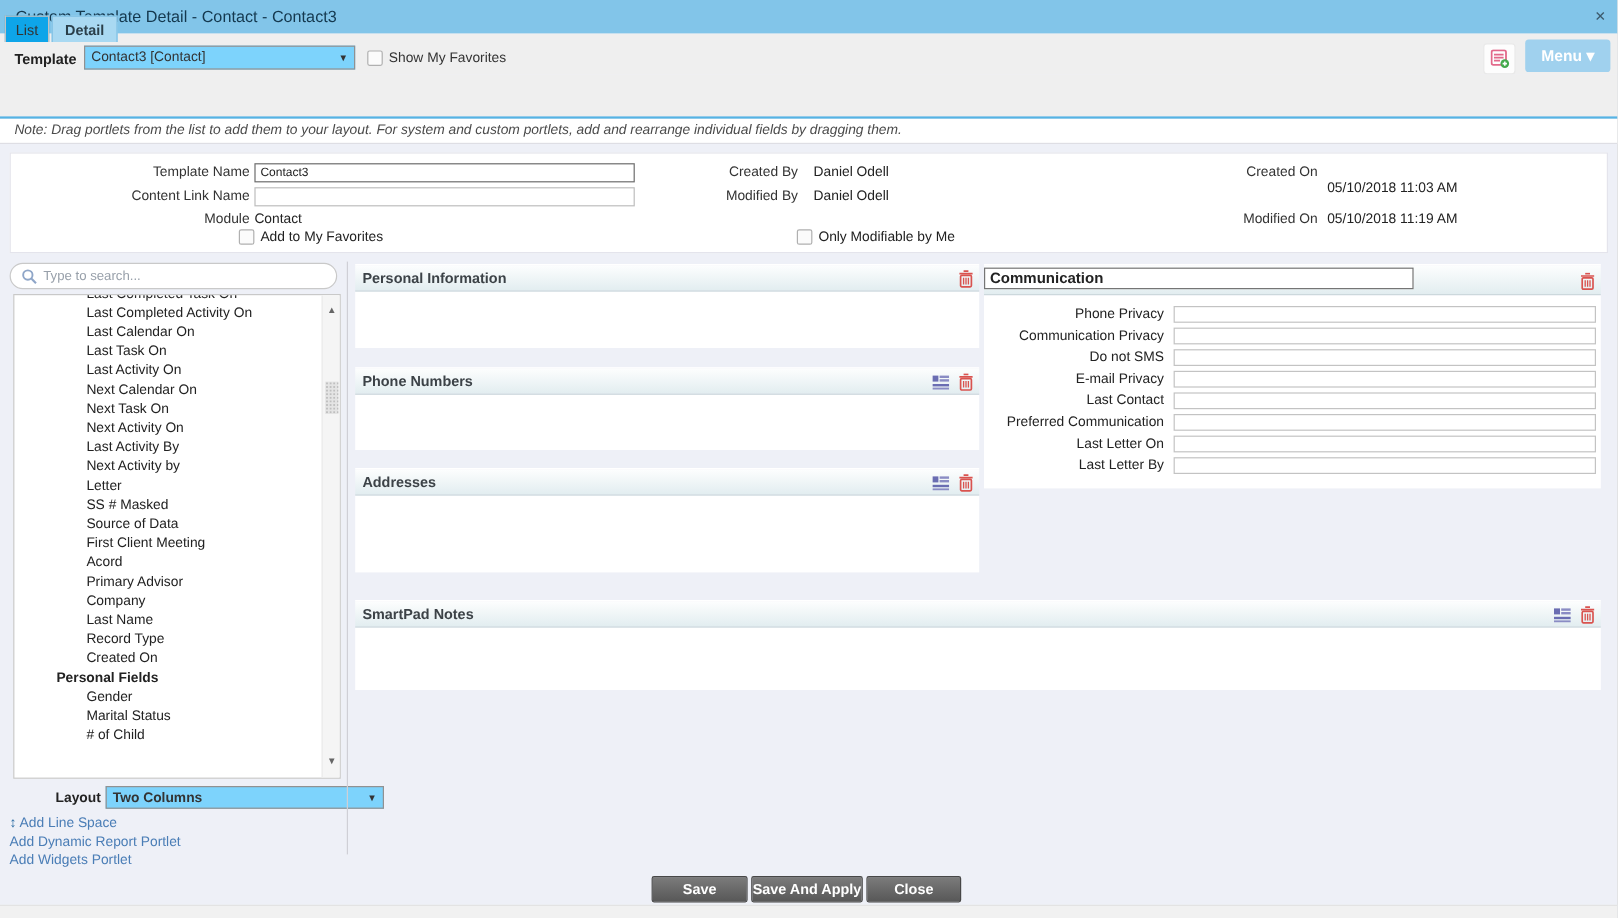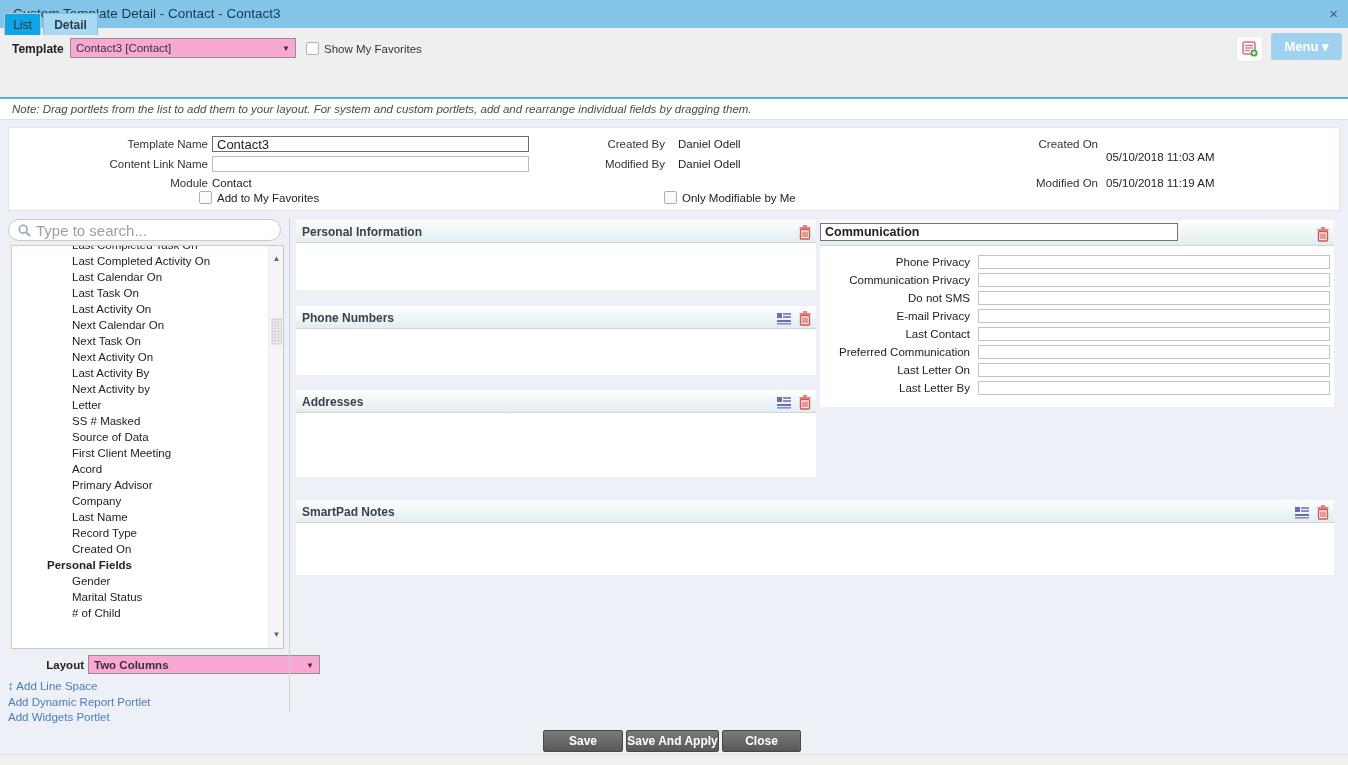--- a/index.html
+++ b/index.html
@@ -8,47 +8,47 @@
     position:relative; width:1348px; height:765px; overflow:hidden;
     background:#eef0f7; font-family:"Liberation Sans", sans-serif; font-size:11.5px; color:#333;
   }
   
   .titlebar { position:absolute; left:0; top:0; width:1348px; height:28px; background:#82c5e9; }
   .titlebar .title { position:absolute; left:13px; top:0; line-height:28px; font-size:13.5px; color:#14384e; }
   .titlebar .close { position:absolute; right:10px; top:0; line-height:28px; font-size:15px; color:#3c5a6c; cursor:pointer; }
   
   .toolbar { position:absolute; left:0; top:28px; width:1348px; height:34px; background:#efefef; }
   .tb-label { position:absolute; left:12px; top:42px; font-weight:bold; font-size:12px; color:#222; }
-  .fake-select { position:absolute; background:#f9a8d4; border:1px solid #919191; cursor:pointer;padding-left:24px; }
+  .fake-select { position:absolute; background:#7dd3fc; border:1px solid #919191; cursor:pointer;padding-left:24px; }
   .fake-select .sel-text { position:absolute; left:5px; top:50%; transform:translateY(-50%); color:#333; white-space:nowrap; }
   .fake-select .caret { position:absolute; right:5px; top:50%; transform:translateY(-50%); font-size:8px; color:#333; }
   .tpl-select { left:70px; top:38px; width:226px; height:20px; }
   .checkbox { position:absolute; width:13px; height:13px; background:#fbfbfb; border:1px solid #b0b0b0; border-radius:2px; cursor:pointer; }
   .cb-favorites { left:306px; top:42px; }
   .lbl-favorites { position:absolute; left:324px; top:43px; }
   .add-template-btn { position:absolute; left:1236px; top:36px; width:27px; height:26px; background:#fdfdfd; border:1px solid #e9e9e9; border-radius:3px; text-align:center; padding-top:4px; cursor:pointer; }
   .menu-btn { position:absolute; left:1271px; top:33px; width:71px; height:27px; background:#a0d1ee; border-radius:3px; color:#fff; font-weight:bold; font-size:13px; text-align:center; line-height:27px; cursor:pointer; }
   
   .tabs-row { position:absolute; left:0; top:62px; width:1348px; height:35px; background:#efefef; }
   .tab { position:absolute; top:13px; height:22px; text-align:center; line-height:22px; font-size:12px; cursor:pointer; }
   .tab-list { left:4px; width:37px; background:#0ea5e9; border:1px solid #c2c2c2; border-bottom:none; color:#333; }
   .tab-detail { left:43px; width:55px; background:#a9d9f2; border:1px solid #7fc0e4; border-bottom:none; color:#2b3f4a; font-weight:bold; }
   .blue-line { position:absolute; left:0; top:97px; width:1348px; height:2px; background:#56b3e3; }
   
   .notebar { position:absolute; left:0; top:99px; width:1348px; height:21px; background:#fff; border-bottom:1px solid #dedee4; font-style:italic; color:#4a4a4a; line-height:20px; padding-left:12px; }
   
   .form-card { position:absolute; left:8px; top:127px; width:1332px; height:84px; background:#fff; border:1px solid #e4e4ec; }
   .flabel { position:absolute; text-align:right; color:#333; }
   .fvalue { position:absolute; color:#222; }
-  .finput { position:absolute; background:#fff; border:1px solid #bdbdbd; height:16px; font-family:"Liberation Sans",sans-serif; font-size:13px; padding:0 4px; color:#222; }
+  .finput { position:absolute; background:#fff; border:1px solid #bdbdbd; height:16px; font-family:"Liberation Sans",sans-serif; font-size:10px; padding:0 4px; color:#222; }
   .finput.strong { border-color:#6d6d6d; }
   
   .search-box { position:absolute; left:8px; top:219px; width:273px; height:22px; background:#fff; border:1px solid #c9c9c9; border-radius:11px; }
   .search-box svg { position:absolute; left:9px; top:4px; }
-  .search-input { position:absolute; left:27px; top:1px; width:235px; height:18px; border:none; outline:none; font-family:"Liberation Sans",sans-serif; font-size:15px; color:#555; background:transparent; }
+  .search-input { position:absolute; left:27px; top:1px; width:235px; height:18px; border:none; outline:none; font-family:"Liberation Sans",sans-serif; font-size:11px; color:#555; background:transparent; }
   .search-input::placeholder { color:#98a0aa; }
   .list-box { position:absolute; left:11px; top:245px; width:273px; height:404px; background:#fff; border:1px solid #c9c9c9; overflow:hidden; }
   .list-viewport { position:absolute; left:0; top:0; right:15px; bottom:0; overflow:hidden; }
   .list-content { position:absolute; left:0; top:-9px; width:100%;padding-left:30px; }
   .li-item { padding-left:30px; line-height:16px; color:#222; cursor:pointer; }
   .li-item.group { padding-left:5px; font-weight:bold; cursor:default; }
   .list-scrollbar { position:absolute; right:0; top:0; width:15px; bottom:0; background:#f5f5f5; border-left:1px solid #ececec; }
   .scroll-arrow { position:absolute; left:0; width:15px; height:14px; text-align:center; font-size:8px; color:#666; line-height:14px; cursor:pointer; }
   .scroll-up { top:6px; } .scroll-down { bottom:6px; }
   .scroll-thumb { position:absolute; left:2px; top:72px; width:11px; height:27px; background-color:#e4e4e4; background-image:radial-gradient(#bfbfbf 0.8px, transparent 0.8px); background-size:3px 3px; cursor:pointer; }

